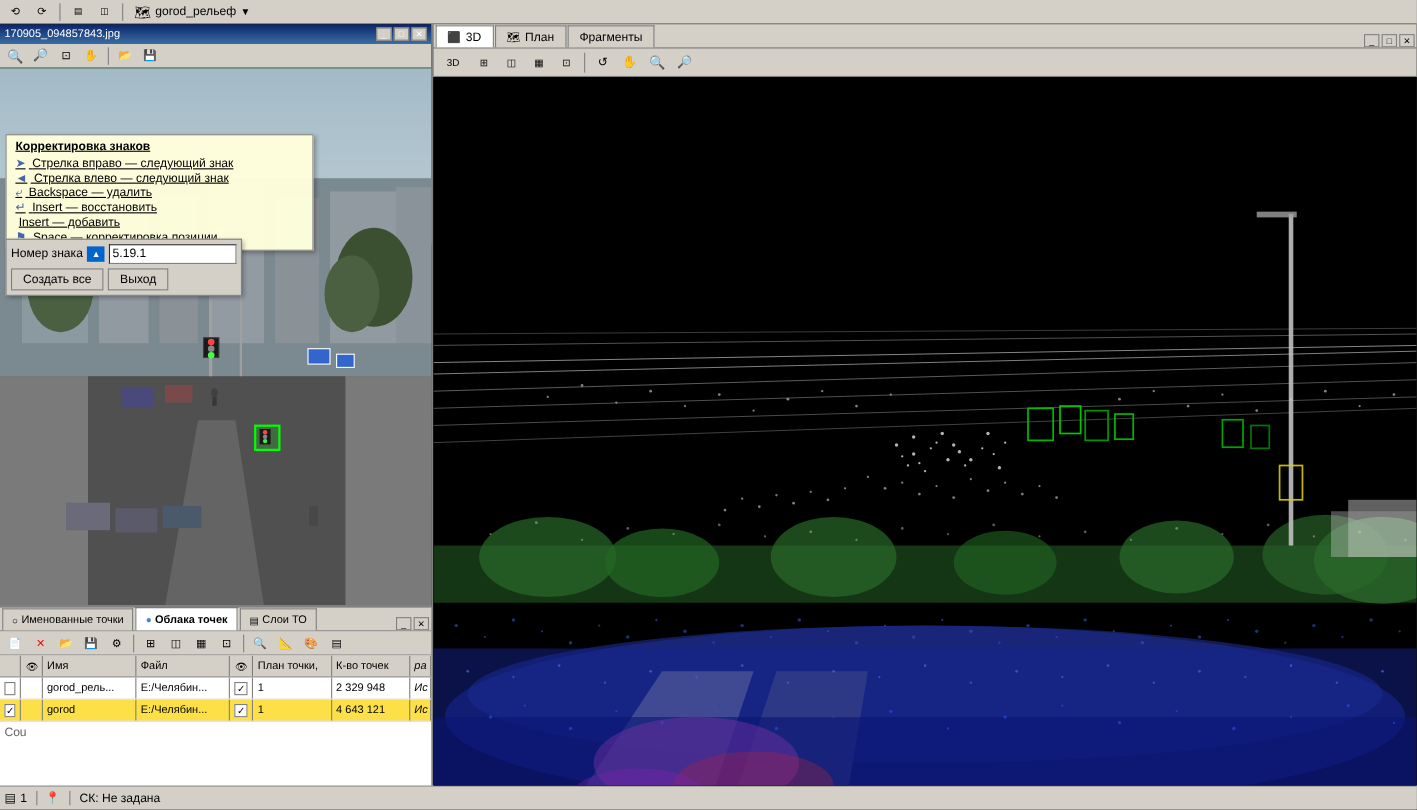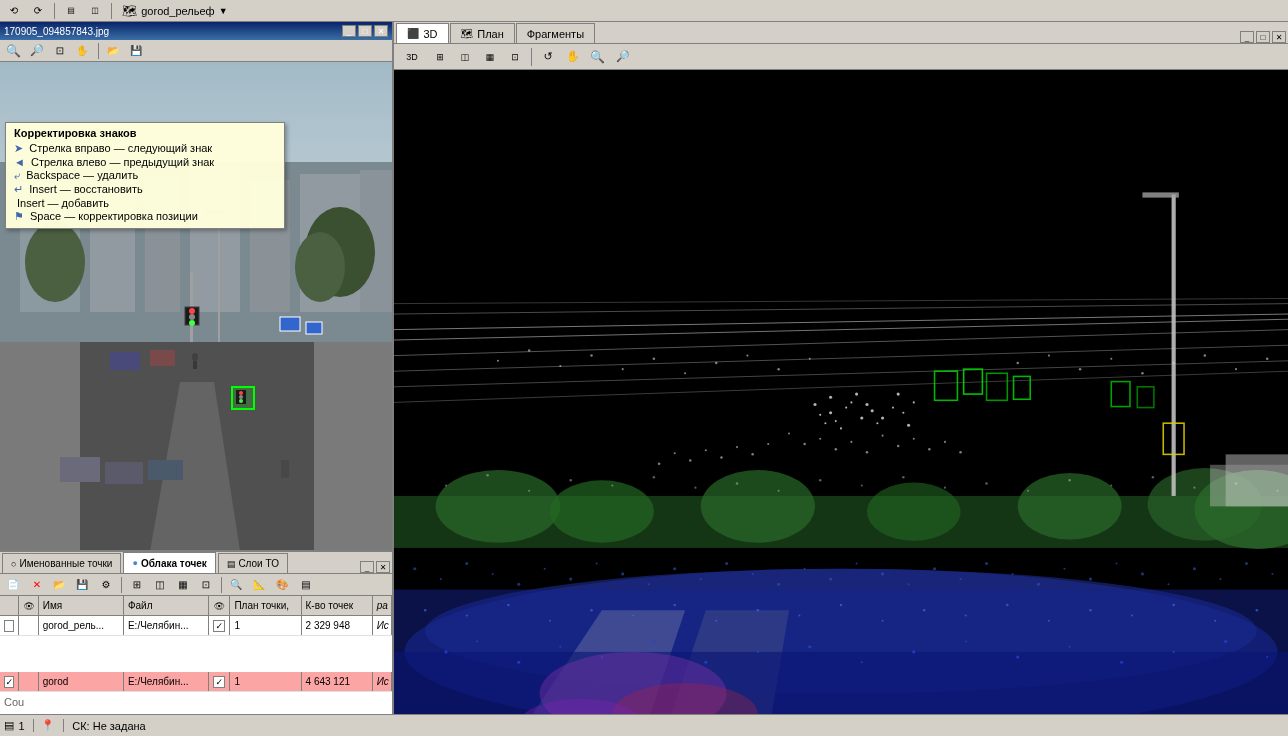--- a/index.html
+++ b/index.html
@@ -228,20 +228,21 @@
       position: absolute;
       top: 60px;
       left: 5px;
       background: rgba(255,255,220,0.97);
       border: 1px solid #808080;
       padding: 4px 8px;
       font-size: 11px;
       z-index: 100;
       min-width: 280px;
       box-shadow: 2px 2px 4px rgba(0,0,0,0.3);
+      text-decoration: underline;
     }
     .context-overlay-title {
       font-weight: bold;
       margin-bottom: 3px;
       color: #000;
     }
     .context-overlay-item {
       margin: 1px 0;
       color: #000;
       white-space: nowrap;
@@ -450,40 +451,53 @@
         </svg>
 
         <div class="context-overlay">
           <div class="context-overlay-title">Корректировка знаков</div>
           <div class="context-overlay-item">
             <span style="color:#4466aa; margin-right:3px;">➤</span>
             <span>Стрелка вправо — следующий знак</span>
           </div>
           <div class="context-overlay-item">
             <span style="color:#4466aa; margin-right:3px;">◄</span>
-            <span>Стрелка влево — предыдущий знак</span>
+            <span>Стрелка влево — следующий знак</span>
           </div>
           <div class="context-overlay-item">
             <span style="color:#4466aa; margin-right:3px;">⤶</span>
             <span>Backspace — удалить</span>
           </div>
           <div class="context-overlay-item">
             <span style="color:#4466aa; margin-right:3px;">↵</span>
             <span>Insert — восстановить</span>
           </div>
           <div class="context-overlay-item">
             <span style="color:#4466aa; margin-right:3px;"> </span>
             <span>Insert — добавить</span>
           </div>
           <div class="context-overlay-item">
             <span style="color:#4466aa; margin-right:3px;">⚑</span>
             <span>Space — корректировка позиции</span>
           </div>
         </div>
 
+        <div class="sign-input-overlay">
+          <div class="sign-input-row">
+            <span class="sign-input-label">Номер знака</span>
+            <div class="sign-input-icon" style="background:#0066cc; color:white; font-size:8px; width:16px; height:14px; display:flex; align-items:center; justify-content:center;">▲</div>
+            <div class="sign-input-field">
+              <span>5.19.1</span>
+            </div>
+          </div>
+          <div class="sign-buttons">
+            <button class="sign-btn">Создать все</button>
+            <button class="sign-btn">Выход</button>
+          </div>
+        </div>
       </div>
     </div>
 
     <div class="bottom-panel">
       <div class="panel-tabs">
         <div class="panel-tab">
           <span class="panel-tab-icon">○</span>
           <span>Именованные точки</span>
         </div>
         <div class="panel-tab active">
@@ -559,21 +573,21 @@
             <span>1</span>
           </div>
           <div class="table-col col-pts">
             <span>2 329 948</span>
           </div>
           <div class="table-col col-r">
             <span>Ис</span>
           </div>
         </div>
 
-        <div class="table-row" style="background:#fca5a5;margin-top:36px;">
+        <div class="table-row" style="background:#fde047;">
           <div class="table-col col-check">
             <div class="checkbox checked" style="font-size:9px; background:#fff; border:1px solid #808080;"></div>
           </div>
           <div class="table-col" style="width:20px;"></div>
           <div class="table-col col-name">
             <span>gorod</span>
           </div>
           <div class="table-col col-file">
             <span>Е:/Челябин...</span>
           </div>

